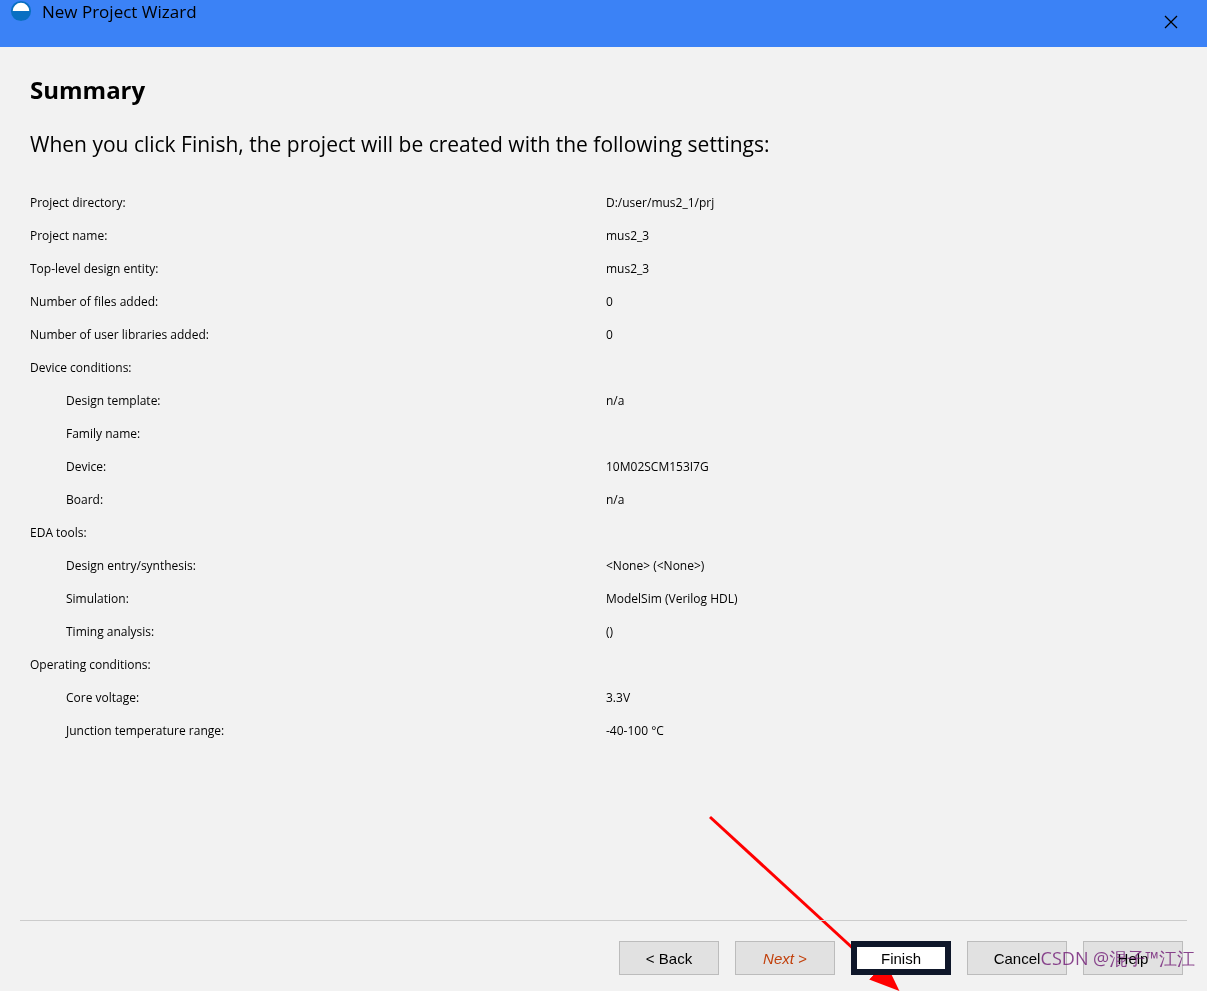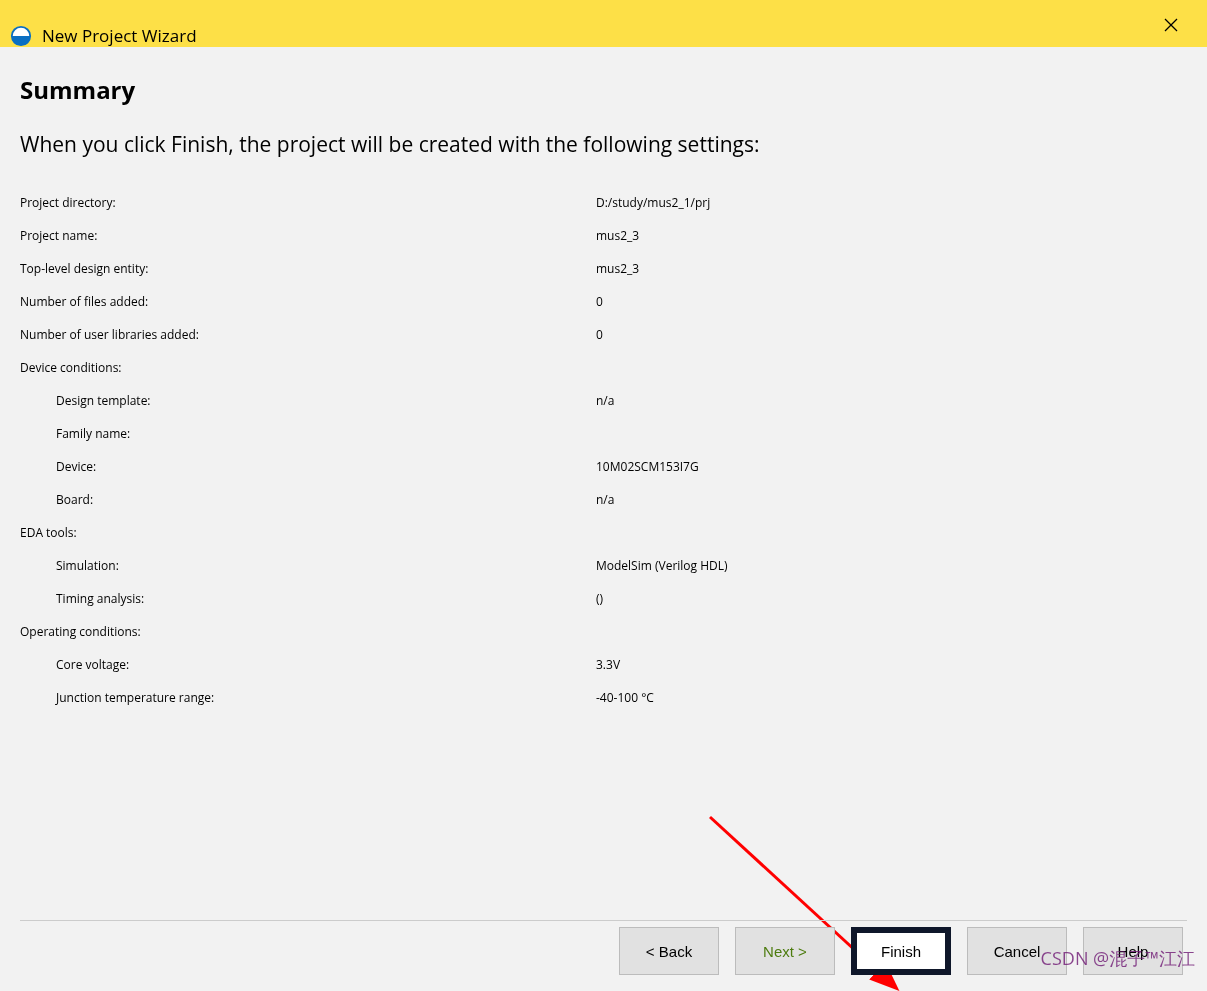--- a/index.html
+++ b/index.html
@@ -6,23 +6,23 @@
   html, body {
     margin: 0; padding: 0;
     width: 1207px; height: 991px;
     font-family: "Segoe UI", "Open Sans", Arial, sans-serif;
     background: #ffffff;
     overflow: hidden;
   }
   .titlebar {
     height: 47px;
     display: flex;
-    align-items: flex-end;
+    align-items: flex-start;
     padding: 0 14px 0 10px;
-    background: #fde047;
+    background: #3b82f6;
     color: #000;
   }
   .titlebar .app-icon {
     width: 22px; height: 22px; margin-right: 10px;
     display:inline-block;
   }
   .titlebar .title-text {
     font-size: 17px;
     color: #000;
     flex: 1;
@@ -31,21 +31,21 @@
     width: 44px; height: 44px;
     display:flex; align-items:center; justify-content:center;
     font-size: 18px;
     color:#000;
     cursor:pointer;
   }
   .page-body {
     background: #f2f2f2;
     position: absolute;
     top: 47px; left:0; right:0; bottom:0;
-    padding: 26px 26px 0 20px;
+    padding: 26px 26px 0 30px;
   }
   .page-body h1 {
     margin: 0 0 24px 0;
     font-size: 24px;
     font-weight: 700;
     color:#000;
   }
   .intro {
     font-size: 21px;
     color:#000;
@@ -73,31 +73,32 @@
     background:#ccc;
   }
   .button-bar {
     position:absolute;
     right: 24px;
     bottom: 16px;
     display:flex;
     gap: 16px;
   }
   .btn {
-    width: 100px; height: 48px;
+    width: 100px; height: 34px;
     font-size: 15px;
     background: #e1e1e1;
     border: 1px solid #bcbcbc;
     color:#000;
     cursor:pointer;
     display:flex; align-items:center; justify-content:center;
   }
   .btn.disabled {
-    color:#4d7c0f;
+    color:#c2410c;
     cursor:default;
+    font-style:italic;
   }
   .btn.primary {
     background:#ffffff;
     border:6px solid #0f172a;
   }
   .arrow {
     position:absolute;
     left: 700px; top: 760px;
     width: 220px; height: 200px;
     pointer-events:none;
@@ -130,21 +131,21 @@
   </span>
 </div>
 
 <div class="page-body">
   <h1>Summary</h1>
   <div class="intro">When you click Finish, the project will be created with the following settings:</div>
 
   <div class="kv-table" id="kv-table">
       <div class="kv-row">
         <div class="kv-label">Project directory:</div>
-        <div class="kv-value">D:/study/mus2_1/prj</div>
+        <div class="kv-value">D:/user/mus2_1/prj</div>
       </div>
       <div class="kv-row">
         <div class="kv-label">Project name:</div>
         <div class="kv-value">mus2_3</div>
       </div>
       <div class="kv-row">
         <div class="kv-label">Top-level design entity:</div>
         <div class="kv-value">mus2_3</div>
       </div>
       <div class="kv-row">
@@ -170,20 +171,24 @@
         <div class="kv-label indent1">Device:</div>
         <div class="kv-value">10M02SCM153I7G</div>
       </div>
       <div class="kv-row">
         <div class="kv-label indent1">Board:</div>
         <div class="kv-value">n/a</div>
       </div>
       <div class="kv-row">
         <div class="kv-label">EDA tools:</div>
         <div class="kv-value"></div>
+      </div>
+      <div class="kv-row">
+        <div class="kv-label indent1">Design entry/synthesis:</div>
+        <div class="kv-value">&lt;None&gt; (&lt;None&gt;)</div>
       </div>
       <div class="kv-row">
         <div class="kv-label indent1">Simulation:</div>
         <div class="kv-value">ModelSim (Verilog HDL)</div>
       </div>
       <div class="kv-row">
         <div class="kv-label indent1">Timing analysis:</div>
         <div class="kv-value">()</div>
       </div>
       <div class="kv-row">

